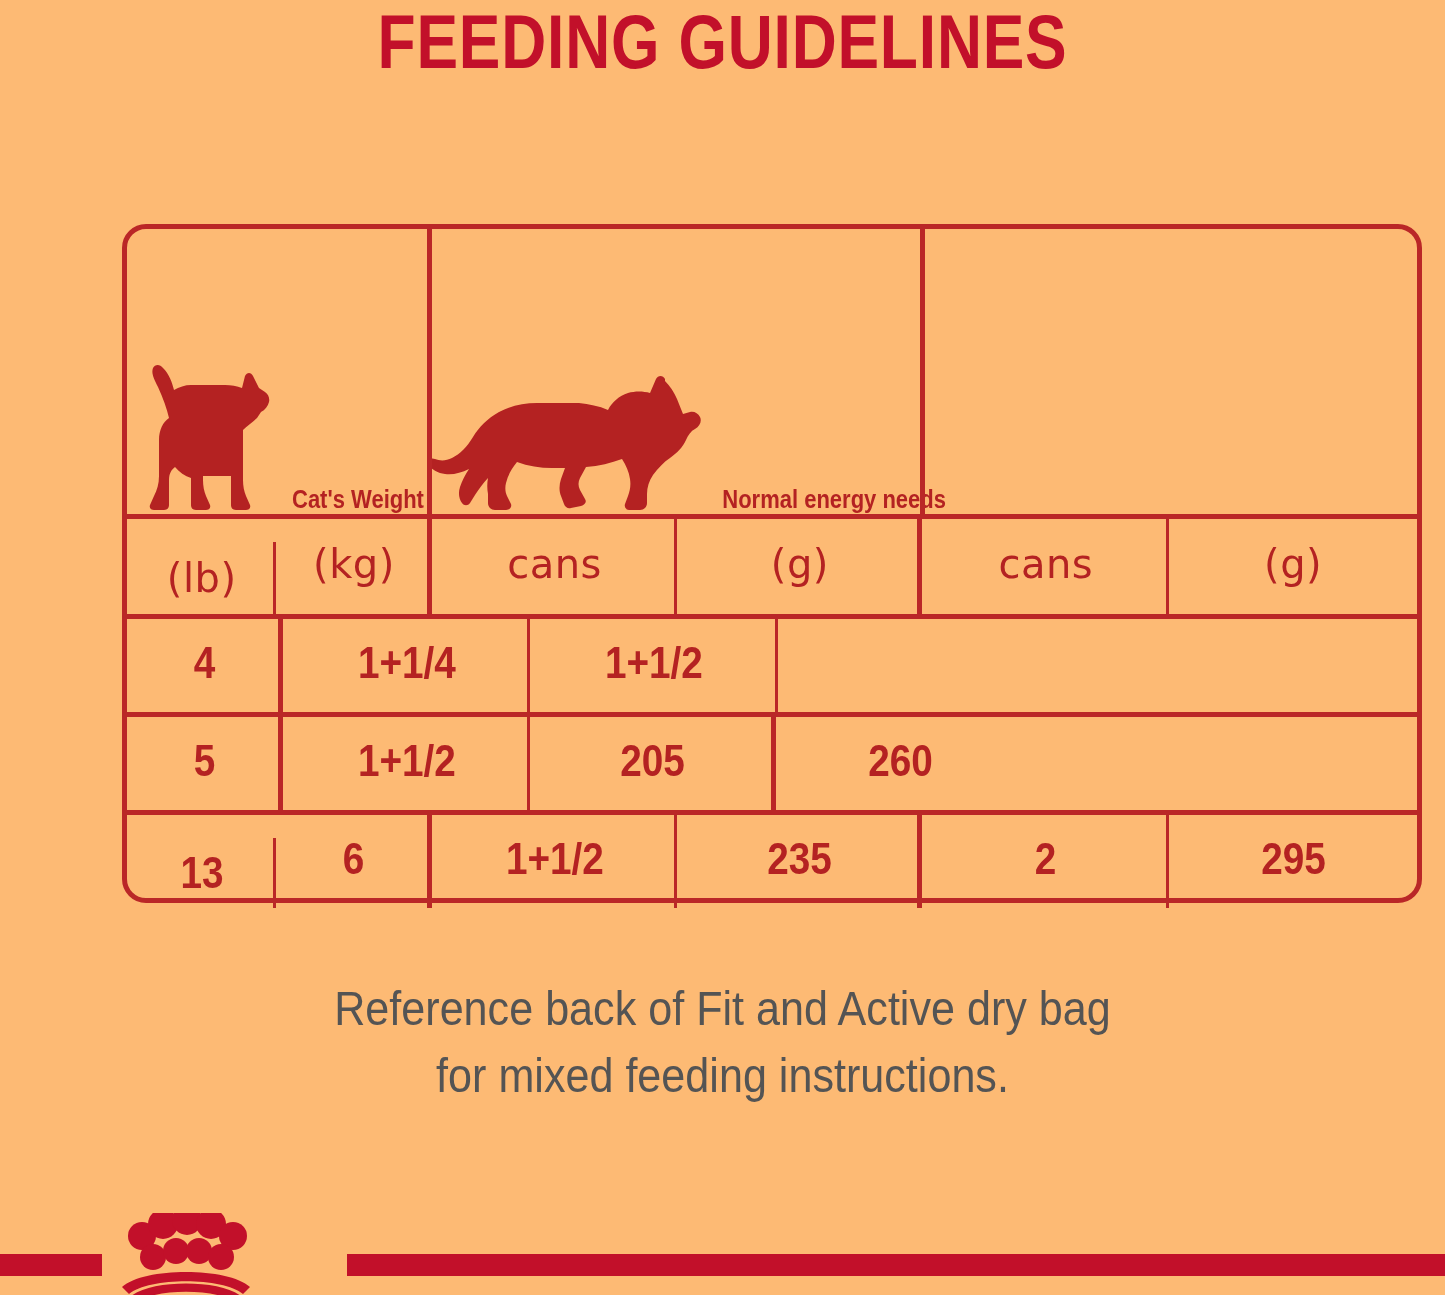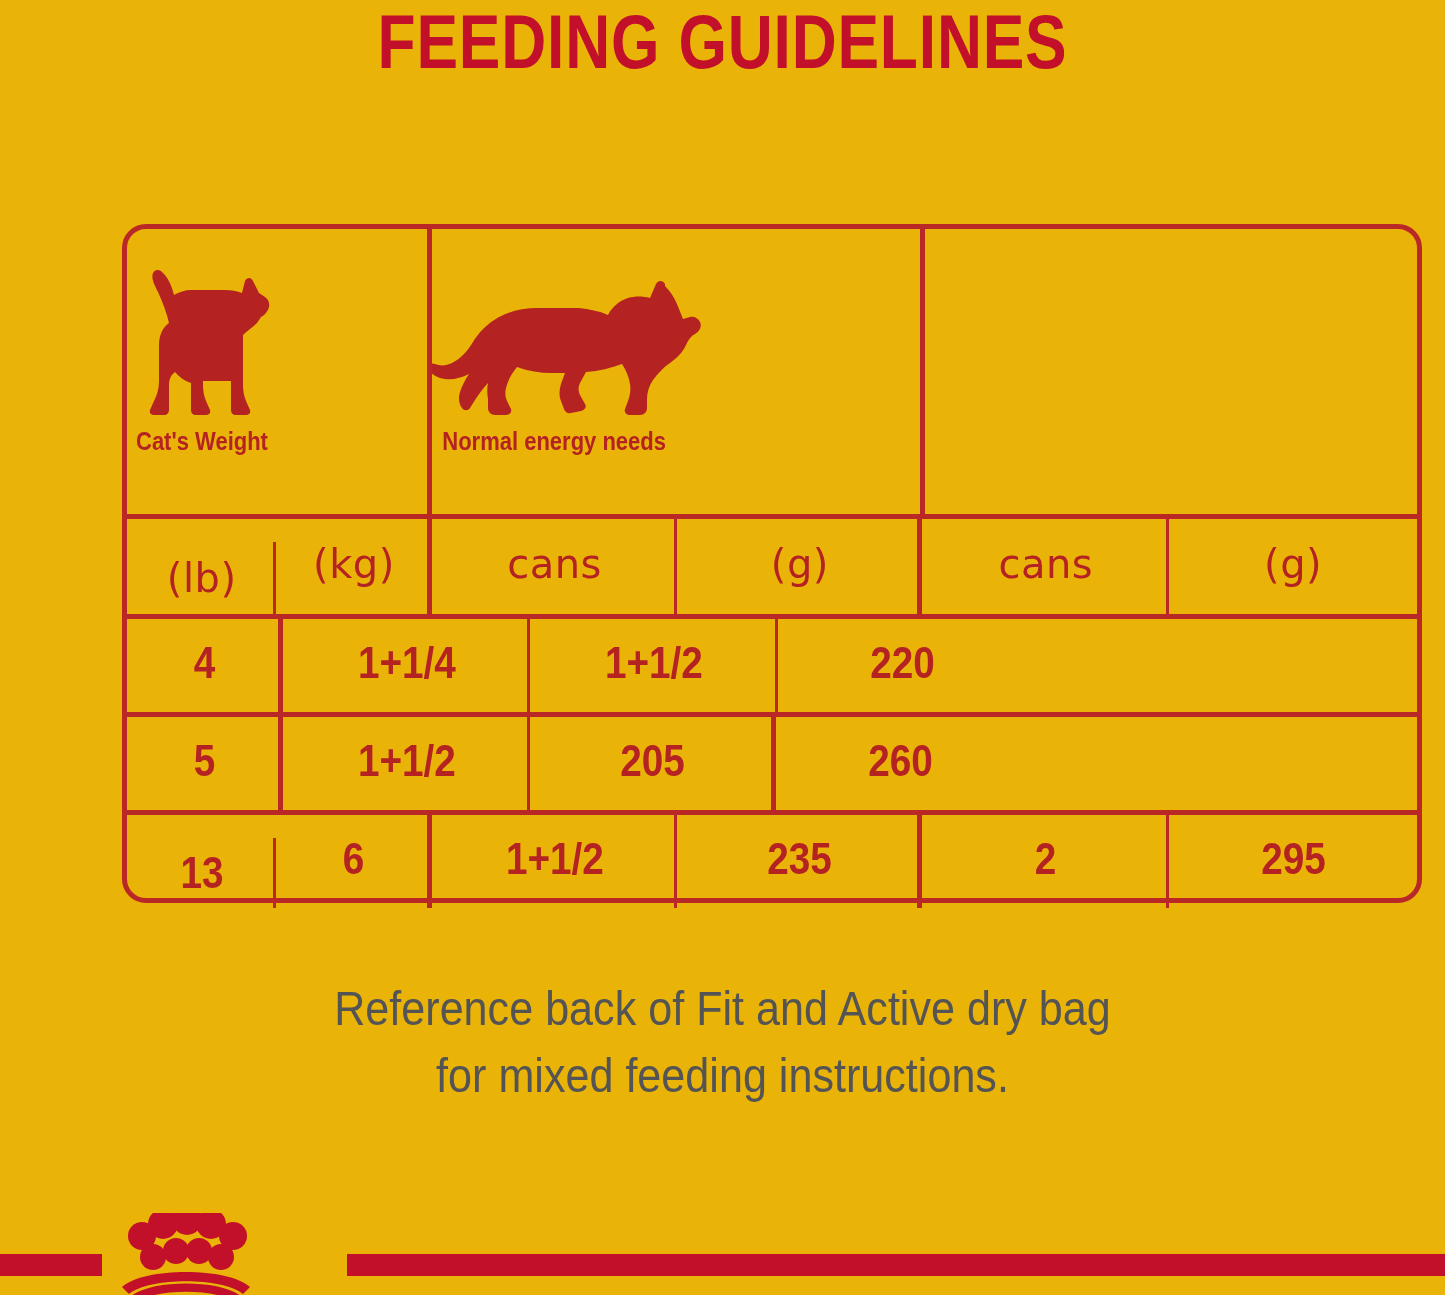--- a/index.html
+++ b/index.html
@@ -9,21 +9,21 @@
     height: 1295px;
     background: #ffffff;
     font-family: "Liberation Sans", sans-serif;
     overflow: hidden;
   }
 
   #page {
     position: relative;
     width: 1445px;
     height: 1295px;
-    background: #eab308;
+    background: #fdba74;
   }
 
   
   .title {
     position: absolute;
     left: 0;
     top: 2px;
     width: 1445px;
     text-align: center;
     color: #C2102A;
@@ -53,22 +53,21 @@
     left: 0;
     top: 0;
     width: 100%;
     height: 285px;
     display: flex;
   }
   .band-icons > .grp {
     position: relative;
     height: 100%;
     display: flex;
-    flex-direction: column;
-    align-items: flex-start;
+    align-items: flex-end;
     justify-content: flex-start;
   }
   .grp-weight { width: 300px; }
   .grp-low    { width: 493px; }
   .grp-normal { width: 497px; }
 
   .icon-box {
     height: 190px;
     display: flex;
     align-items: flex-end;
@@ -291,23 +290,20 @@
       <div class="row">
         <div class="cell c-kg rb-thick">
             <span class="data-txt">4</span>
           </div>
         <div class="cell c-lcans rb-thin">
             <span class="data-txt">1+1/4</span>
           </div>
         <div class="cell c-ncans rb-thin">
             <span class="data-txt">1+1/2</span>
           </div>
-        <div class="cell c-ng">
-            <span class="data-txt">220</span>
-          </div>
       </div>
 
       <div class="row">
         <div class="cell c-kg rb-thick">
             <span class="data-txt">5</span>
           </div>
         <div class="cell c-lcans rb-thin">
             <span class="data-txt">1+1/2</span>
           </div>
         <div class="cell c-lg rb-thick">

